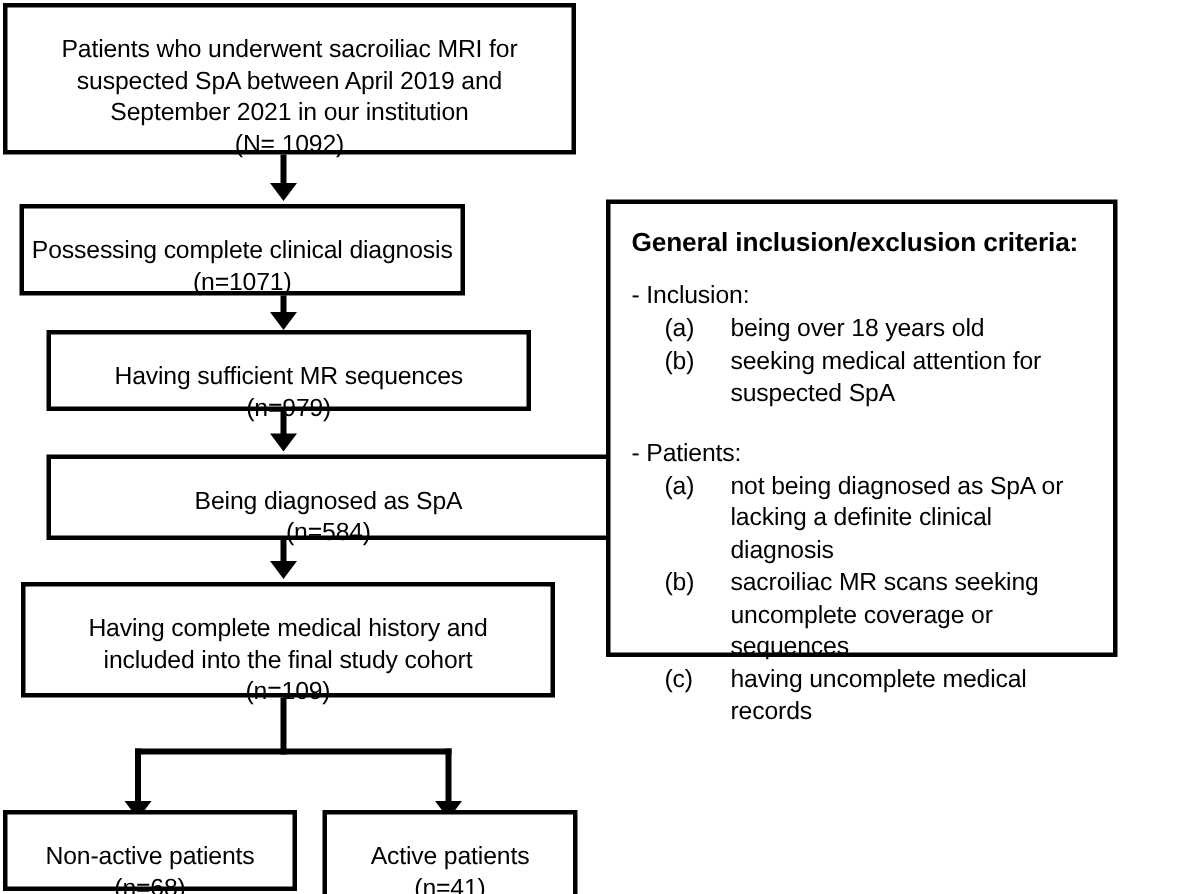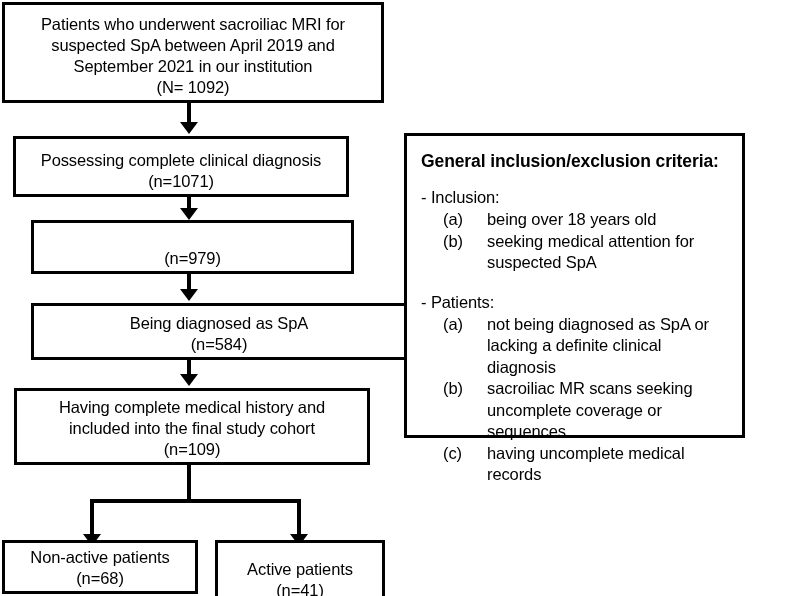--- a/index.html
+++ b/index.html
@@ -17,26 +17,26 @@
     overflow: hidden;
   }
   .box {
     position: absolute;
     box-sizing: border-box;
     border: 3px solid #000000;
     background: #ffffff;
     display: flex;
     flex-direction: column;
     align-items: center;
-    justify-content: flex-end;
+    justify-content: space-between;
     text-align: center;
     font-size: 16.5px;
     line-height: 1.28;
     letter-spacing: -0.1px;
-    padding: 2px 4px;
+    padding: 18px 4px;
   }
   .box .ln { display: block; white-space: nowrap; }
 
   
   .vline {
     position: absolute;
     background: #000000;
     width: 4px;
   }
   .hline {
@@ -93,29 +93,30 @@
   <div class="box" id="node-enrolled" style="left:2px; top:2px; width:382px; height:101px;">
     <span class="ln">Patients who underwent sacroiliac MRI for</span>
     <span class="ln">suspected SpA between April 2019 and</span>
     <span class="ln">September 2021 in our institution</span>
     <span class="ln">(N= 1092)</span>
   </div>
 
   <div class="vline" style="left:187px; top:103px; height:21px;"></div>
   <div class="arrowhead" style="left:180px; top:122px;"></div>
 
-  <div class="box" id="node-complete-diagnosis" style="left:13px; top:136px; width:336px; height:61px;">
+  <div class="box" id="node-complete-diagnosis" style="left:13px; top:136px; width:297px; height:61px;">
     <span class="ln">Possessing complete clinical diagnosis</span>
     <span class="ln">(n=1071)</span>
   </div>
 
   <div class="vline" style="left:187px; top:197px; height:13px;"></div>
   <div class="arrowhead" style="left:180px; top:208px;"></div>
 
   <div class="box" id="node-sufficient-sequences" style="left:31px; top:220px; width:323px; height:54px;">
+    <span class="ln">Having sufficient MR sequences</span>
     <span class="ln">(n=979)</span>
   </div>
 
   <div class="vline" style="left:187px; top:274px; height:17px;"></div>
   <div class="arrowhead" style="left:180px; top:289px;"></div>
 
   <div class="box" id="node-diagnosed-spa" style="left:31px; top:303px; width:376px; height:57px;">
     <span class="ln">Being diagnosed as SpA</span>
     <span class="ln">(n=584)</span>
   </div>

